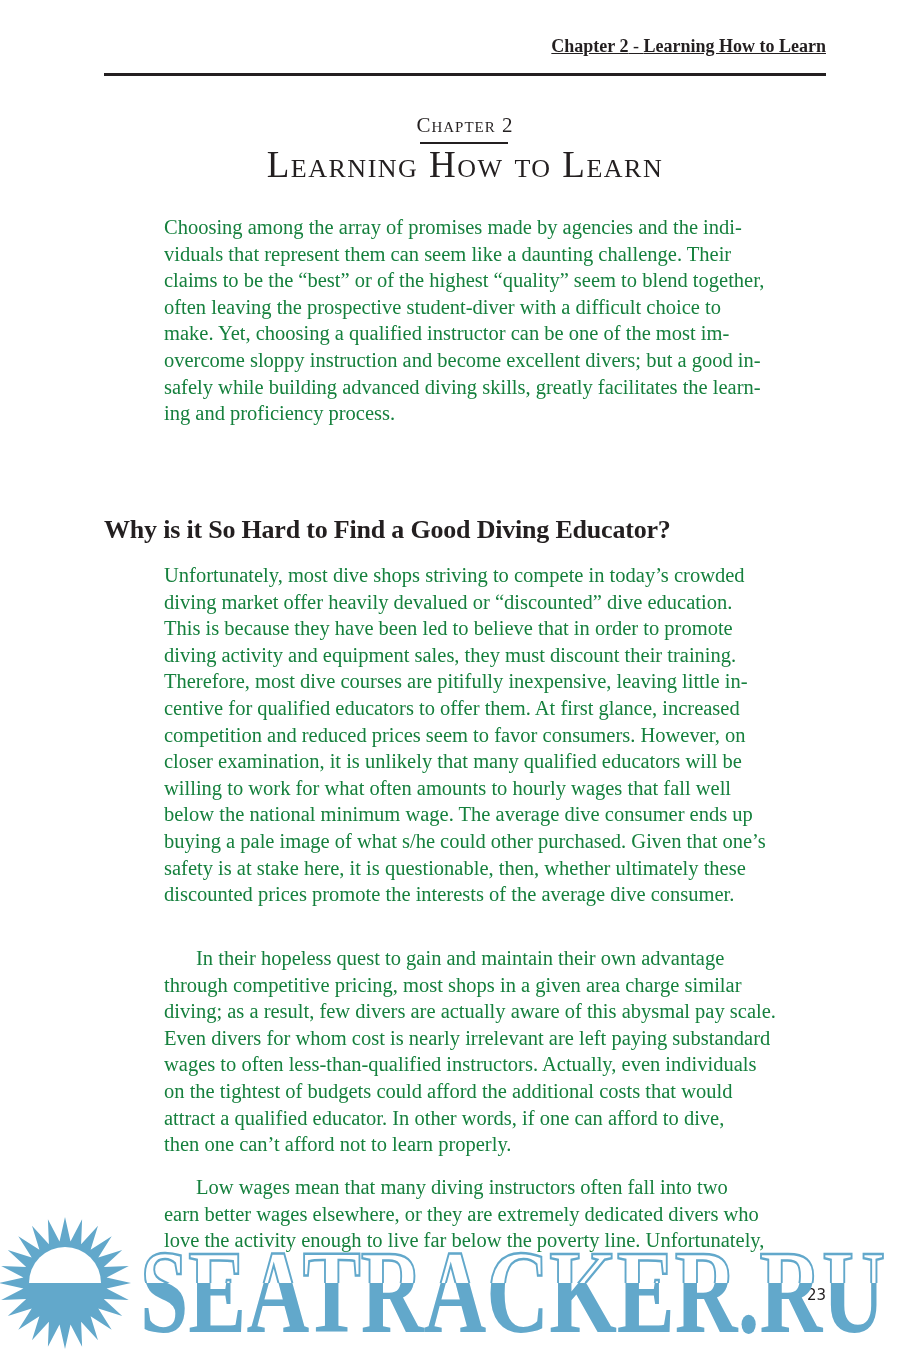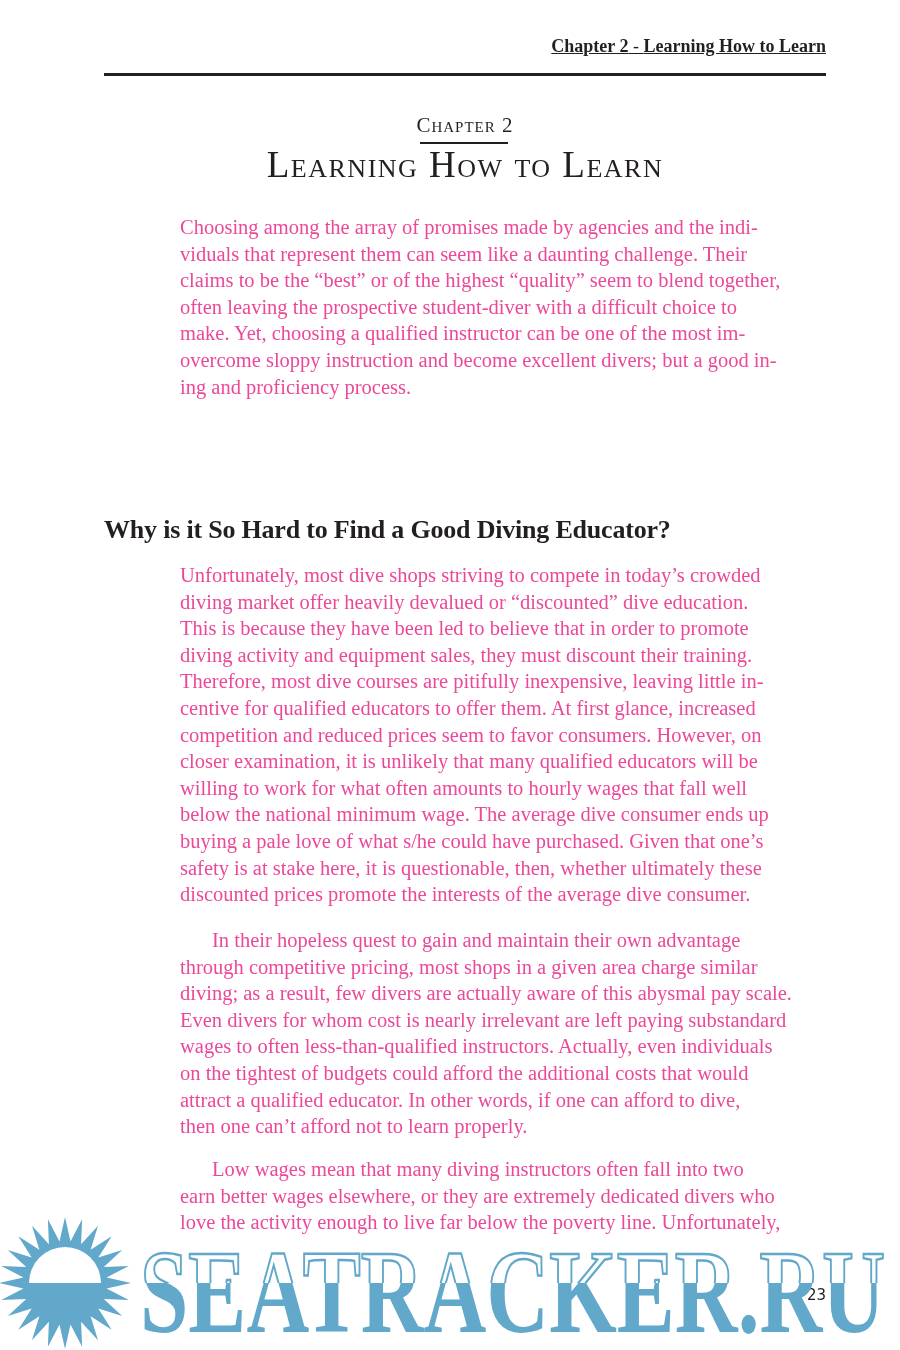--- a/index.html
+++ b/index.html
@@ -7,25 +7,25 @@
       font-family: "DejaVu Serif", "Liberation Serif", serif; color: #231f20; }
     .running-head { position: absolute; right: 74px; top: 36px; font-family: "Liberation Serif", serif;
       font-weight: bold; font-size: 18px; color: #231f20; white-space: pre; text-decoration: underline; }
     .running-head .sep { font-weight: normal; }
     .head-rule { position: absolute; left: 104px; top: 73px; width: 722px; height: 3px; background: #231f20; }
     .chapter-label { position: absolute; left: 0; width: 930px; top: 113px; text-align: center;
       font-family: "Liberation Serif", serif; font-size: 21px; font-variant: small-caps; letter-spacing: 1px; color: #231f20; }
     .chapter-rule { position: absolute; left: 420px; top: 142px; width: 88px; height: 2px; background: #231f20; }
     .chapter-title { position: absolute; left: 0; width: 930px; top: 143px; text-align: center;
       font-family: "Liberation Serif", serif; font-size: 37px; font-variant: small-caps; letter-spacing: 1.5px; color: #231f20; }
-    .body-text { position: absolute; left: 180px; width: 650px; font-family: "Liberation Serif", serif;
-      font-size: 20.5px; line-height: 26.6px; color: #ec4899; }
+    .body-text { position: absolute; left: 164px; width: 650px; font-family: "Liberation Serif", serif;
+      font-size: 20.5px; line-height: 26.6px; color: #15803d; }
     .body-text p { margin: 0; text-align: justify; text-align-last: left; }
     .body-text .line { display: block; white-space: nowrap; }
-    .indent { padding-left: 32px; }
+    .indent { padding-left: 32px; margin-top: 18px; }
     #intro { top: 214px; }
     .section-heading { position: absolute; left: 104px; top: 515px; font-family: "Liberation Serif", serif;
       font-weight: bold; font-size: 26px; color: #231f20; letter-spacing: -0.2px; text-align: right; }
     #p1 { top: 562px; }
     #p2 { top: 927px; }
     #p3 { top: 1156px; font-family: Liberation Serif, serif; }
     .page-number { position: absolute; left: 807px; top: 1286px; font-family: "DejaVu Sans", sans-serif;
       font-size: 15px; color: #231f20; }
     .watermark { position: absolute; left: 0; top: 1215px; width: 900px; height: 135px; pointer-events: none; }
   </style>
@@ -40,39 +40,40 @@
 <div class="chapter-title">Learning How to Learn</div>
 
 <div class="body-text" id="intro">
   <p>
     <span class="line">Choosing among the array of promises made by agencies and the indi-</span>
     <span class="line">viduals that represent them can seem like a daunting challenge. Their</span>
     <span class="line">claims to be the “best” or of the highest “quality” seem to blend together,</span>
     <span class="line">often leaving the prospective student-diver with a difficult choice to</span>
     <span class="line">make. Yet, choosing a qualified instructor can be one of the most im-</span>
     <span class="line">overcome sloppy instruction and become excellent divers; but a good in-</span>
+    <span class="line">safely while building advanced diving skills, greatly facilitates the learn-</span>
     <span class="line">ing and proficiency process.</span>
   </p>
 </div>
 
 <div class="section-heading">Why is it So Hard to Find a Good Diving Educator?</div>
 
 <div class="body-text" id="p1">
   <p>
     <span class="line">Unfortunately, most dive shops striving to compete in today’s crowded</span>
     <span class="line">diving market offer heavily devalued or “discounted” dive education.</span>
     <span class="line">This is because they have been led to believe that in order to promote</span>
     <span class="line">diving activity and equipment sales, they must discount their training.</span>
     <span class="line">Therefore, most dive courses are pitifully inexpensive, leaving little in-</span>
     <span class="line">centive for qualified educators to offer them. At first glance, increased</span>
     <span class="line">competition and reduced prices seem to favor consumers. However, on</span>
     <span class="line">closer examination, it is unlikely that many qualified educators will be</span>
     <span class="line">willing to work for what often amounts to hourly wages that fall well</span>
     <span class="line">below the national minimum wage. The average dive consumer ends up</span>
-    <span class="line">buying a pale love of what s/he could have purchased. Given that one’s</span>
+    <span class="line">buying a pale image of what s/he could other purchased. Given that one’s</span>
     <span class="line">safety is at stake here, it is questionable, then, whether ultimately these</span>
     <span class="line">discounted prices promote the interests of the average dive consumer.</span>
   </p>
 </div>
 
 <div class="body-text" id="p2">
   <p>
     <span class="line indent">In their hopeless quest to gain and maintain their own advantage</span>
     <span class="line">through competitive pricing, most shops in a given area charge similar</span>
     <span class="line">diving; as a result, few divers are actually aware of this abysmal pay scale.</span>

